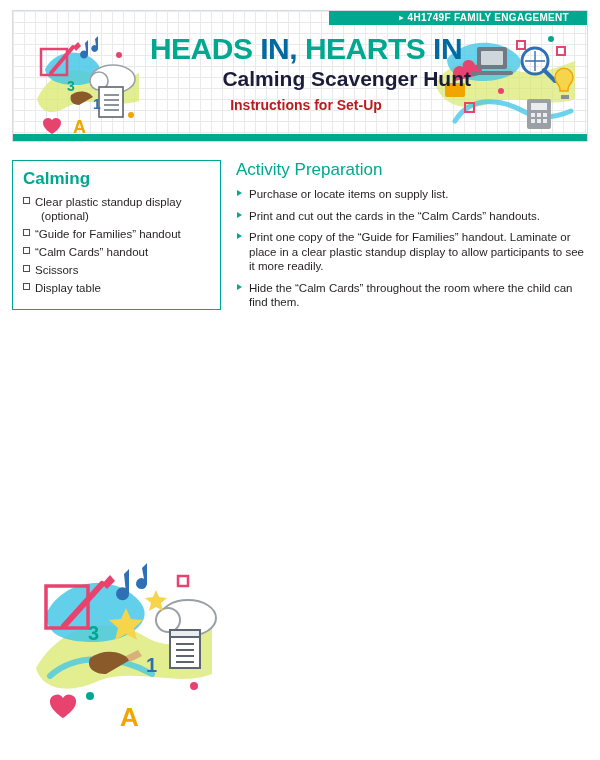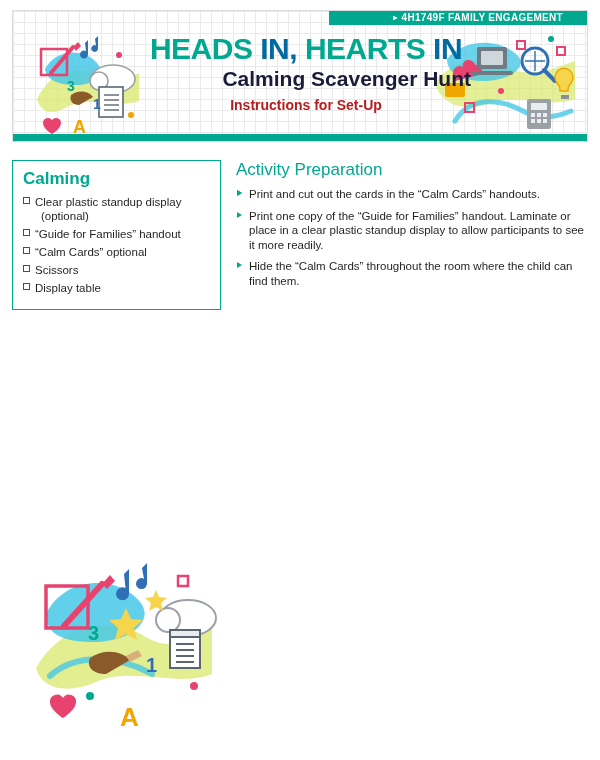--- a/index.html
+++ b/index.html
@@ -42,21 +42,21 @@
     top: 0;
     height: 14px;
     width: 258px;
     background: #00a88f;
     color: #ffffff;
     font-size: 10px;
     font-weight: bold;
     letter-spacing: .3px;
     line-height: 14px;
     text-align: right;
-    padding-right: 24px;
+    padding-right: 18px;
     box-sizing: border-box;
   }
   .teal-bar .arrow {
     display: inline-block;
     margin-right: 4px;
     font-size: 8px;
     transform: translateY(-1px);
   }
   .teal-bottom {
     position: absolute;
@@ -284,38 +284,39 @@
       <span class="box"></span>
       <span>Clear plastic standup display</span>
       <span class="sub">(optional)</span>
     </li>
     <li>
       <span class="box"></span>
       <span>“Guide for Families” handout</span>
     </li>
     <li>
       <span class="box"></span>
-      <span>“Calm Cards” optional</span>
+      <span>“Calm Cards” handout</span>
     </li>
     <li>
       <span class="box"></span>
       <span>Scissors</span>
     </li>
     <li>
       <span class="box"></span>
       <span>Display table</span>
     </li>
   </ul>
 </div>
 
 <div class="prep">
   <h2>Activity Preparation</h2>
   <ul>
     <li>
       <span class="tri"></span>
+      <span>Purchase or locate items on supply list.</span>
     </li>
     <li>
       <span class="tri"></span>
       <span>Print and cut out the cards in the “Calm Cards” handouts.</span>
     </li>
     <li>
       <span class="tri"></span>
       <span>Print one copy of the “Guide for Families” handout. Laminate or place in a clear plastic standup display to allow participants to see it more readily.</span>
     </li>
     <li>

